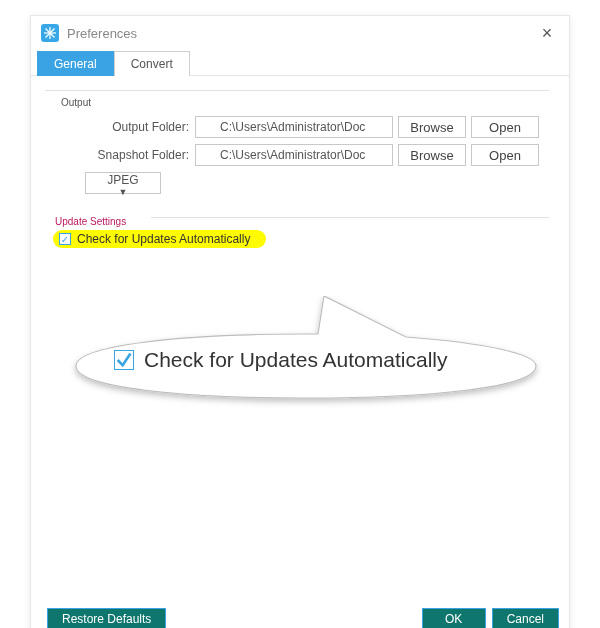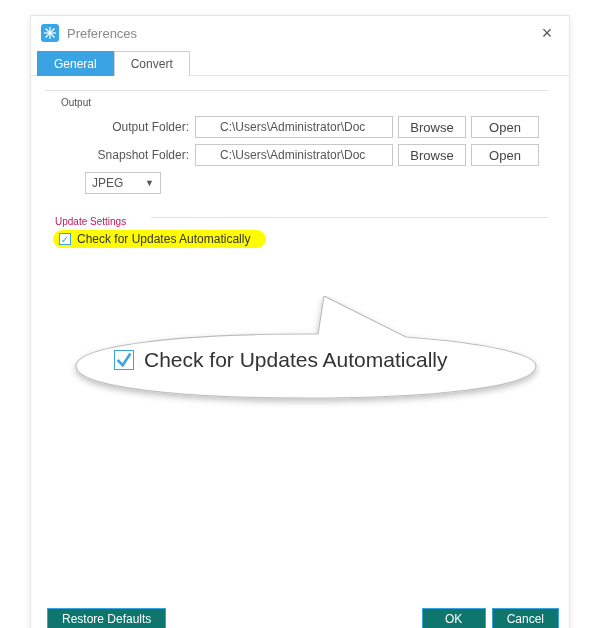--- a/index.html
+++ b/index.html
@@ -113,20 +113,21 @@
     height: 22px;
     width: 76px;
     border: 1px solid #c8c8c8;
     display: flex;
     align-items: center;
     padding: 0 6px;
     font-size: 12px;
     color: #555;
     cursor: pointer;
     justify-content: space-between;
+    flex-direction: column;
   }
   .select .caret { font-size: 9px; color: #555; }
   .group-label2 {
     margin-top: 22px;
     margin-left: -6px;
     color: #be185d;
   }
   .hl-row {
     margin-top: 6px;
     display: inline-flex;

